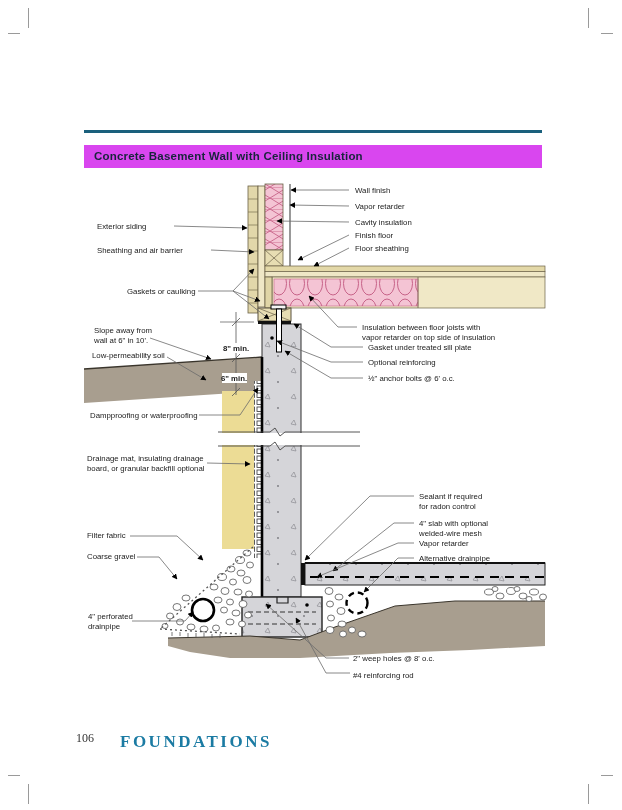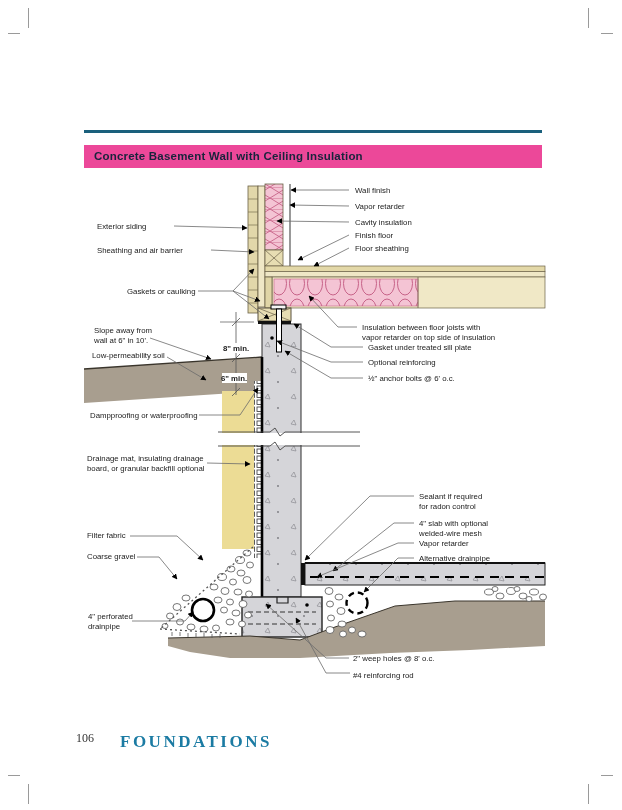--- a/index.html
+++ b/index.html
@@ -1,20 +1,20 @@
 <!DOCTYPE html>
 <html><head>
 <meta charset="utf-8">
 <style>
   html,body{margin:0;padding:0;}
   body{width:622px;height:810px;background:#ffffff;position:relative;
        font-family:"Liberation Sans",sans-serif;overflow:hidden;}
   .cropmark{position:absolute;background:#9a9a9a;}
   #teal-rule{position:absolute;left:84px;top:130px;width:458px;height:3px;background:#1a607c;}
-  #title-bar{position:absolute;left:84px;top:145px;width:458px;height:23px;background:#ec4899;}
+  #title-bar{position:absolute;left:84px;top:145px;width:458px;height:23px;background:#d946ef;}
   #title-bar .t{font-size:11.5px;font-weight:bold;color:#18243c;line-height:23px;padding-left:10px;
        letter-spacing:.2px;}
   #footer{position:absolute;left:4px;top:731px;width:622px;height:20px;}
   #page-num{position:absolute;left:72px;top:0;font-family:"Liberation Serif",serif;
        font-size:12px;color:#333333;}
   #chapter{position:absolute;left:116px;top:1px;font-family:"Liberation Serif",serif;
        font-size:17px;font-weight:bold;color:#1b7ba3;letter-spacing:2.5px;}
   svg{position:absolute;left:0;top:0;}
   svg text{font-family:"Liberation Sans",sans-serif;font-size:7.8px;fill:#1a1a1a;}
   svg text.dim{font-weight:bold;font-size:7.8px;}

